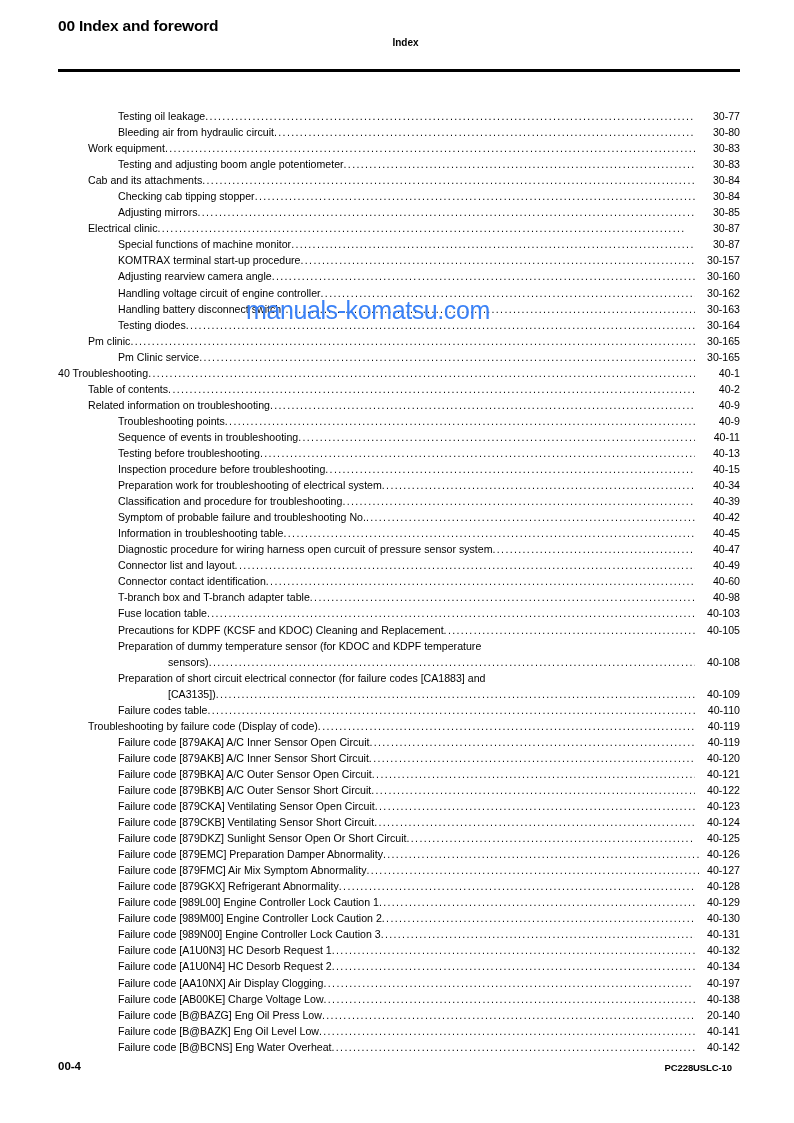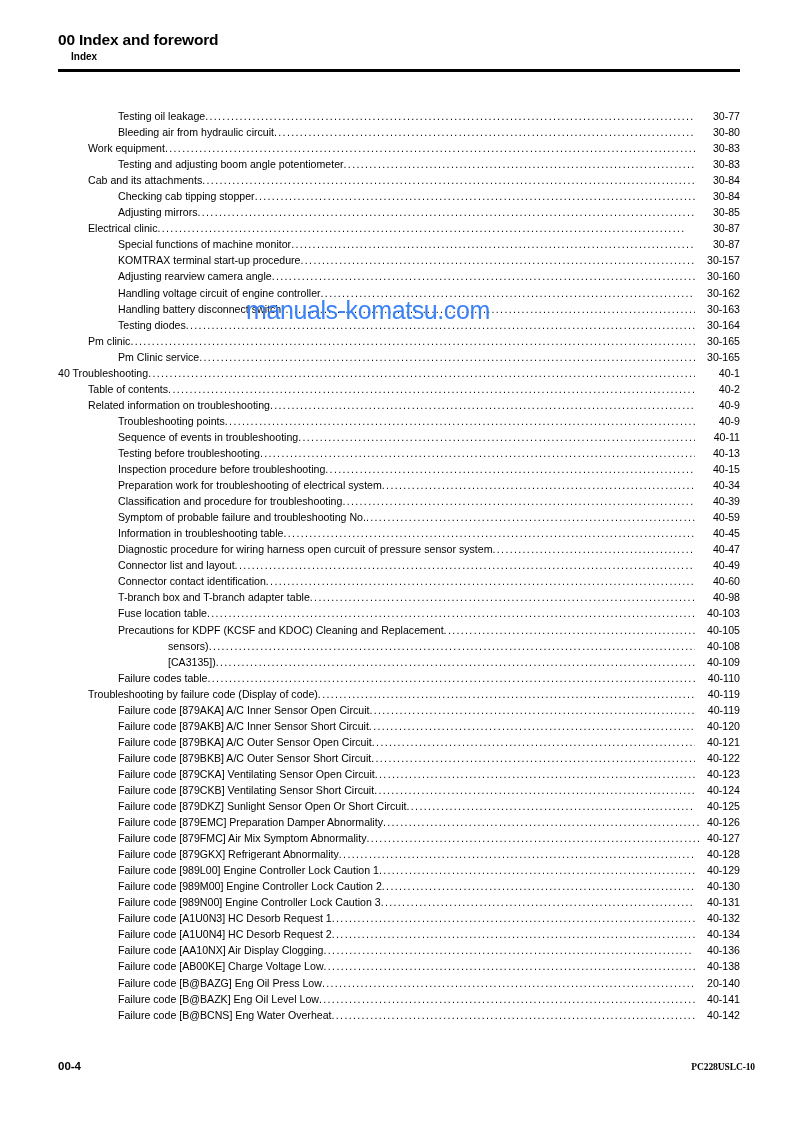--- a/index.html
+++ b/index.html
@@ -18,35 +18,36 @@
 
   .page {
     position: absolute;
     inset: 0;
   }
 
   
   .header {
     position: absolute;
     left: 58px;
-    top: 30px;
+    top: 16px;
     width: 682px;
   }
   .header-title {
     font-size: 15.5px;
     font-weight: bold;
     letter-spacing: -0.2px;
     line-height: 19px;
     margin: 0;
   }
   .header-sub {
     font-size: 10px;
     font-weight: bold;
     line-height: 13px;
     margin: 1px 0 0 13px;
+    text-align: center;
   }
   .header-rule {
     position: absolute;
     left: 58px;
     top: 69px;
     width: 682px;
     height: 3px;
     background: #000000;
   }
 
@@ -113,26 +114,25 @@
   
   .footer-left {
     position: absolute;
     left: 58px;
     top: 1060px;
     font-size: 11.5px;
     font-weight: bold;
   }
   .footer-right {
     position: absolute;
-    right: 39px;
+    right: 62px;
     top: 1062px;
     font-size: 9.5px;
     font-weight: bold;
     letter-spacing: -0.1px;
-    font-family: Liberation Serif, serif;
   }
 </style>
 </head>
 <body>
 
 <div class="page">
 
   <div class="header">
     <div class="header-title">00 Index and foreword</div>
     <div class="header-sub">Index</div>
@@ -158,48 +158,50 @@
       <div class="toc-line lvl3"><span class="toc-text">Pm Clinic service</span><span class="leader" style="max-width: 495.766px; width: 495.766px;">...............................................................................................................................................................</span><span class="toc-page">30-165</span></div>
       <div class="toc-line lvl1"><span class="toc-text">40 Troubleshooting</span><span class="leader" style="max-width: 546.875px; width: 546.875px;">...............................................................................................................................................................</span><span class="toc-page">40-1</span></div>
       <div class="toc-line lvl2"><span class="toc-text">Table of contents</span><span class="leader" style="max-width: 526.891px; width: 526.891px;">...............................................................................................................................................................</span><span class="toc-page">40-2</span></div>
       <div class="toc-line lvl2"><span class="toc-text">Related information on troubleshooting</span><span class="leader" style="max-width: 425.016px; width: 425.016px;">...............................................................................................................................................................</span><span class="toc-page">40-9</span></div>
       <div class="toc-line lvl3"><span class="toc-text">Troubleshooting points</span><span class="leader" style="max-width: 470.203px; width: 470.203px;">...............................................................................................................................................................</span><span class="toc-page">40-9</span></div>
       <div class="toc-line lvl3"><span class="toc-text">Sequence of events in troubleshooting</span><span class="leader" style="max-width: 396.766px; width: 396.766px;">...............................................................................................................................................................</span><span class="toc-page">40-11</span></div>
       <div class="toc-line lvl3"><span class="toc-text">Testing before troubleshooting</span><span class="leader" style="max-width: 435.062px; width: 435.062px;">...............................................................................................................................................................</span><span class="toc-page">40-13</span></div>
       <div class="toc-line lvl3"><span class="toc-text">Inspection procedure before troubleshooting</span><span class="leader" style="max-width: 369.688px; width: 369.688px;">...............................................................................................................................................................</span><span class="toc-page">40-15</span></div>
       <div class="toc-line lvl3"><span class="toc-text">Preparation work for troubleshooting of electrical system</span><span class="leader" style="max-width: 313.203px; width: 313.203px;">...............................................................................................................................................................</span><span class="toc-page">40-34</span></div>
       <div class="toc-line lvl3"><span class="toc-text">Classification and procedure for troubleshooting</span><span class="leader" style="max-width: 352.625px; width: 352.625px;">...............................................................................................................................................................</span><span class="toc-page">40-39</span></div>
-      <div class="toc-line lvl3"><span class="toc-text">Symptom of probable failure and troubleshooting No.</span><span class="leader" style="max-width: 329.062px; width: 329.062px;">...............................................................................................................................................................</span><span class="toc-page">40-59</span></div>
+      <div class="toc-line lvl3"><span class="toc-text">Symptom of probable failure and troubleshooting No.</span><span class="leader" style="max-width: 329.062px; width: 329.062px;">...............................................................................................................................................................</span><span class="toc-page">40-42</span></div>
       <div class="toc-line lvl3"><span class="toc-text">Information in troubleshooting table</span><span class="leader" style="max-width: 411.5px; width: 411.5px;">...............................................................................................................................................................</span><span class="toc-page">40-45</span></div>
       <div class="toc-line lvl3"><span class="toc-text">Diagnostic procedure for wiring harness open curcuit of pressure sensor system</span><span class="leader" style="max-width: 202.5px; width: 202.5px;">...............................................................................................................................................................</span><span class="toc-page">40-47</span></div>
       <div class="toc-line lvl3"><span class="toc-text">Connector list and layout</span><span class="leader" style="max-width: 460.391px; width: 460.391px;">...............................................................................................................................................................</span><span class="toc-page">40-49</span></div>
       <div class="toc-line lvl3"><span class="toc-text">Connector contact identification</span><span class="leader" style="max-width: 429.188px; width: 429.188px;">...............................................................................................................................................................</span><span class="toc-page">40-60</span></div>
       <div class="toc-line lvl3"><span class="toc-text">T-branch box and T-branch adapter table</span><span class="leader" style="max-width: 385.203px; width: 385.203px;">...............................................................................................................................................................</span><span class="toc-page">40-98</span></div>
       <div class="toc-line lvl3"><span class="toc-text">Fuse location table</span><span class="leader" style="max-width: 488.062px; width: 488.062px;">...............................................................................................................................................................</span><span class="toc-page">40-103</span></div>
       <div class="toc-line lvl3"><span class="toc-text">Precautions for KDPF (KCSF and KDOC) Cleaning and Replacement</span><span class="leader" style="max-width: 251.391px; width: 251.391px;">...............................................................................................................................................................</span><span class="toc-page">40-105</span></div>
+      <div class="toc-line lvl3"><span class="toc-text">Preparation of dummy temperature sensor (for KDOC and KDPF temperature</span></div>
       <div class="toc-line cont"><span class="toc-text">sensors)</span><span class="leader" style="max-width: 486.375px; width: 486.375px;">...............................................................................................................................................................</span><span class="toc-page">40-108</span></div>
+      <div class="toc-line lvl3"><span class="toc-text">Preparation of short circuit electrical connector (for failure codes [CA1883] and</span></div>
       <div class="toc-line cont"><span class="toc-text">[CA3135])</span><span class="leader" style="max-width: 479.297px; width: 479.297px;">...............................................................................................................................................................</span><span class="toc-page">40-109</span></div>
       <div class="toc-line lvl3"><span class="toc-text">Failure codes table</span><span class="leader" style="max-width: 487.484px; width: 487.484px;">...............................................................................................................................................................</span><span class="toc-page">40-110</span></div>
       <div class="toc-line lvl2"><span class="toc-text">Troubleshooting by failure code (Display of code)</span><span class="leader" style="max-width: 377.141px; width: 377.141px;">...............................................................................................................................................................</span><span class="toc-page">40-119</span></div>
       <div class="toc-line lvl3"><span class="toc-text">Failure code [879AKA] A/C Inner Sensor Open Circuit</span><span class="leader" style="max-width: 325.562px; width: 325.562px;">...............................................................................................................................................................</span><span class="toc-page">40-119</span></div>
       <div class="toc-line lvl3"><span class="toc-text">Failure code [879AKB] A/C Inner Sensor Short Circuit</span><span class="leader" style="max-width: 326.156px; width: 326.156px;">...............................................................................................................................................................</span><span class="toc-page">40-120</span></div>
       <div class="toc-line lvl3"><span class="toc-text">Failure code [879BKA] A/C Outer Sensor Open Circuit</span><span class="leader" style="max-width: 323.203px; width: 323.203px;">...............................................................................................................................................................</span><span class="toc-page">40-121</span></div>
       <div class="toc-line lvl3"><span class="toc-text">Failure code [879BKB] A/C Outer Sensor Short Circuit</span><span class="leader" style="max-width: 323.797px; width: 323.797px;">...............................................................................................................................................................</span><span class="toc-page">40-122</span></div>
       <div class="toc-line lvl3"><span class="toc-text">Failure code [879CKA] Ventilating Sensor Open Circuit</span><span class="leader" style="max-width: 320.25px; width: 320.25px;">...............................................................................................................................................................</span><span class="toc-page">40-123</span></div>
       <div class="toc-line lvl3"><span class="toc-text">Failure code [879CKB] Ventilating Sensor Short Circuit</span><span class="leader" style="max-width: 320.844px; width: 320.844px;">...............................................................................................................................................................</span><span class="toc-page">40-124</span></div>
       <div class="toc-line lvl3"><span class="toc-text">Failure code [879DKZ] Sunlight Sensor Open Or Short Circuit</span><span class="leader" style="max-width: 288.469px; width: 288.469px;">...............................................................................................................................................................</span><span class="toc-page">40-125</span></div>
       <div class="toc-line lvl3"><span class="toc-text">Failure code [879EMC] Preparation Damper Abnormality</span><span class="leader" style="max-width: 317.906px; width: 317.906px;">...............................................................................................................................................................</span><span class="toc-page">40-126</span></div>
       <div class="toc-line lvl3"><span class="toc-text">Failure code [879FMC] Air Mix Symptom Abnormality</span><span class="leader" style="max-width: 335.609px; width: 335.609px;">...............................................................................................................................................................</span><span class="toc-page">40-127</span></div>
       <div class="toc-line lvl3"><span class="toc-text">Failure code [879GKX] Refrigerant Abnormality</span><span class="leader" style="max-width: 356.172px; width: 356.172px;">...............................................................................................................................................................</span><span class="toc-page">40-128</span></div>
       <div class="toc-line lvl3"><span class="toc-text">Failure code [989L00] Engine Controller Lock Caution 1</span><span class="leader" style="max-width: 316.109px; width: 316.109px;">...............................................................................................................................................................</span><span class="toc-page">40-129</span></div>
       <div class="toc-line lvl3"><span class="toc-text">Failure code [989M00] Engine Controller Lock Caution 2</span><span class="leader" style="max-width: 313.172px; width: 313.172px;">...............................................................................................................................................................</span><span class="toc-page">40-130</span></div>
       <div class="toc-line lvl3"><span class="toc-text">Failure code [989N00] Engine Controller Lock Caution 3</span><span class="leader" style="max-width: 314.344px; width: 314.344px;">...............................................................................................................................................................</span><span class="toc-page">40-131</span></div>
       <div class="toc-line lvl3"><span class="toc-text">Failure code [A1U0N3] HC Desorb Request 1</span><span class="leader" style="max-width: 363.25px; width: 363.25px;">...............................................................................................................................................................</span><span class="toc-page">40-132</span></div>
       <div class="toc-line lvl3"><span class="toc-text">Failure code [A1U0N4] HC Desorb Request 2</span><span class="leader" style="max-width: 363.25px; width: 363.25px;">...............................................................................................................................................................</span><span class="toc-page">40-134</span></div>
-      <div class="toc-line lvl3"><span class="toc-text">Failure code [AA10NX] Air Display Clogging</span><span class="leader" style="max-width: 369.125px; width: 369.125px;">...............................................................................................................................................................</span><span class="toc-page">40-136</span></div>
+      <div class="toc-line lvl3"><span class="toc-text">Failure code [AA10NX] Air Display Clogging</span><span class="leader" style="max-width: 369.125px; width: 369.125px;">...............................................................................................................................................................</span><span class="toc-page">40-197</span></div>
       <div class="toc-line lvl3"><span class="toc-text">Failure code [AB00KE] Charge Voltage Low</span><span class="leader" style="max-width: 371.469px; width: 371.469px;">...............................................................................................................................................................</span><span class="toc-page">40-138</span></div>
       <div class="toc-line lvl3"><span class="toc-text">Failure code [B@BAZG] Eng Oil Press Low</span><span class="leader" style="max-width: 373.125px; width: 373.125px;">...............................................................................................................................................................</span><span class="toc-page">20-140</span></div>
       <div class="toc-line lvl3"><span class="toc-text">Failure code [B@BAZK] Eng Oil Level Low</span><span class="leader" style="max-width: 376.047px; width: 376.047px;">...............................................................................................................................................................</span><span class="toc-page">40-141</span></div>
       <div class="toc-line lvl3"><span class="toc-text">Failure code [B@BCNS] Eng Water Overheat</span><span class="leader" style="max-width: 363.5px; width: 363.5px;">...............................................................................................................................................................</span><span class="toc-page">40-142</span></div>
     </div>
 
   <div class="watermark">manuals-komatsu.com</div>
 
   <div class="footer-left">00-4</div>
   <div class="footer-right">PC228USLC-10</div>

